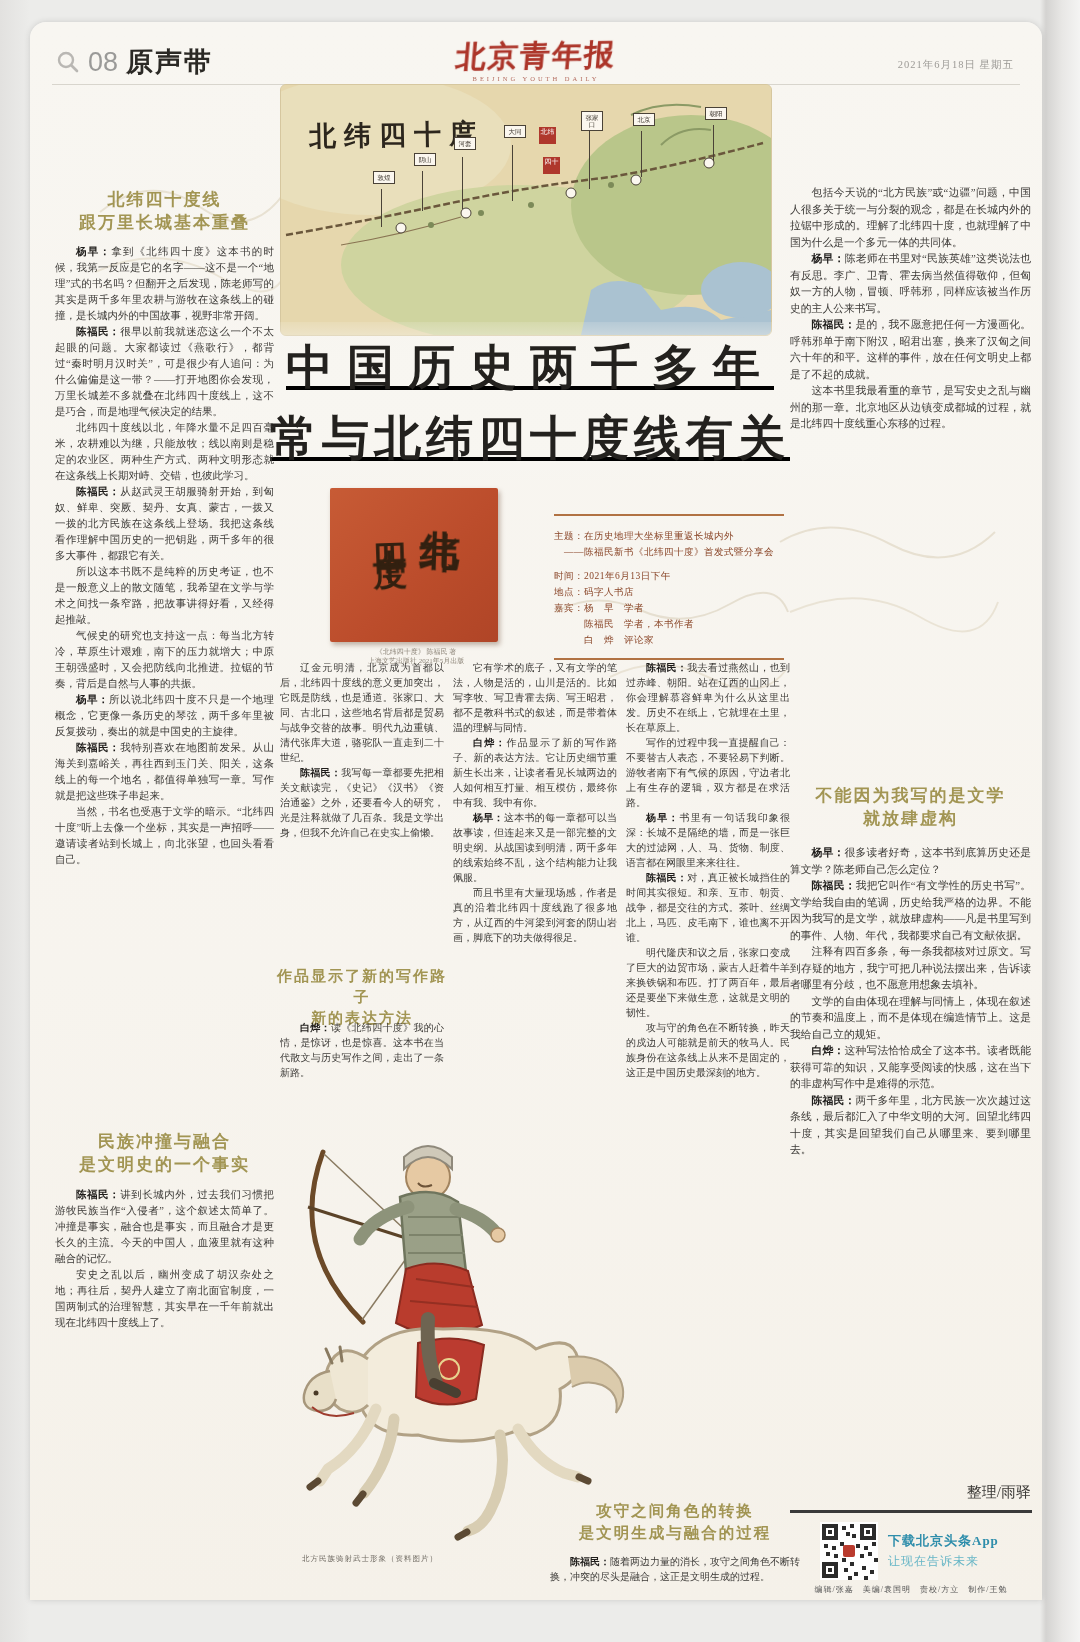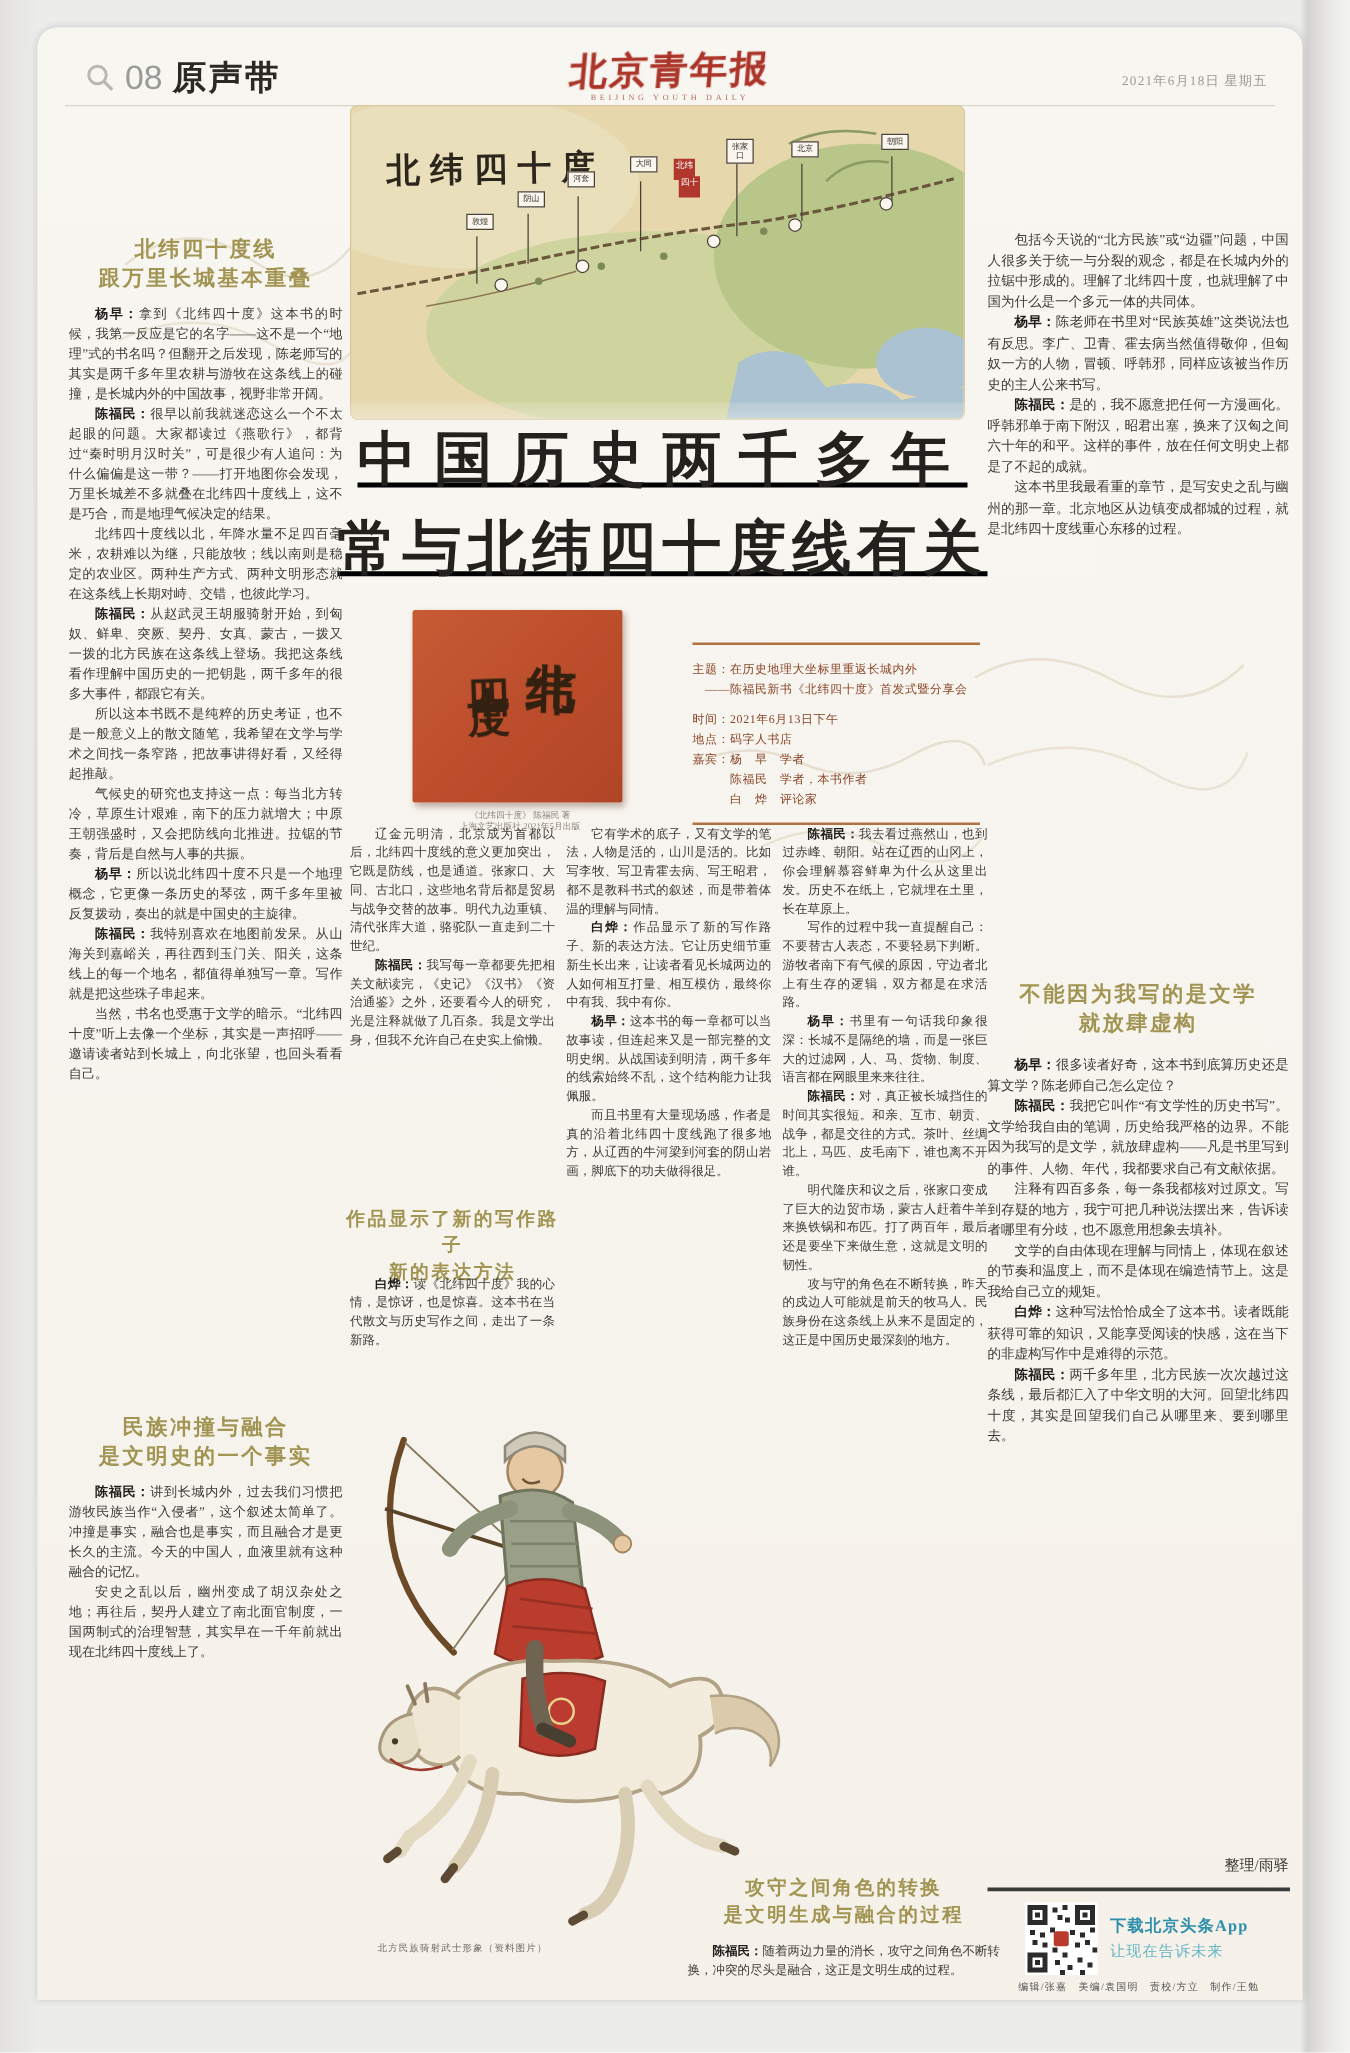--- a/index.html
+++ b/index.html
@@ -15,21 +15,21 @@
     border-radius:16px 16px 0 0;
     box-shadow:0 0 6px rgba(0,0,0,.15);
     filter:saturate(.94);
     overflow:hidden;
   }
   .soft{filter:blur(.4px);}
   .soft2{filter:blur(.3px);}
 
   
   .hdr{position:absolute;left:22px;top:16px;right:22px;height:46px;border-bottom:1px solid #d8d5cd;}
-  .hdr-left{position:absolute;left:16px;top:6px;display:flex;align-items:center;gap:8px;}
+  .hdr-left{position:absolute;left:4px;top:6px;display:flex;align-items:center;gap:8px;}
   .pageno{font-size:27px;color:#9a9a98;font-family:"Liberation Sans",sans-serif;}
   .secname{font-size:27px;font-weight:bold;color:#2b2925;letter-spacing:2px;}
   .masthead{position:absolute;left:50%;top:-2px;transform:translateX(-50%);text-align:center;background:#f8f6f1;padding:0 18px;}
   .mast-main{font-size:30px;font-weight:bold;color:#b23327;letter-spacing:2px;transform:skewX(-6deg) rotate(-1deg);display:inline-block;text-shadow:0 0 1px rgba(178,51,39,.55);}
   .mast-sub{font-size:6.5px;color:#b86a5c;letter-spacing:3px;margin-top:-2px;}
   .hdr-date{position:absolute;right:6px;top:20px;font-size:10.5px;color:#9c9a96;letter-spacing:1px;}
 
   
   .map{position:absolute;left:250px;top:62px;width:490px;height:250px;background:#e7d7aa;border:1px solid #d7c79c;border-radius:6px;overflow:hidden;}
   .map svg{position:absolute;inset:0;}
@@ -61,21 +61,21 @@
   
   .oheading{color:#a3954f;font-weight:bold;text-align:center;font-size:17px;line-height:23px;letter-spacing:2px;}
 
   
   .col{position:absolute;overflow:hidden;}
   .para{margin:0;text-indent:2em;text-align:justify;color:#3c3a37;}
   .col p b{color:#1e1c1a;}
   .leftcol{left:25px;width:219px;font-size:10.5px;line-height:16px;}
   .rightcol{left:760px;width:241px;font-size:10.8px;line-height:16.5px;}
   .midcol{font-size:10px;line-height:15px;width:164px;}
-  .credit{text-align:right;font-size:12px;color:#3c3a37;margin-top:6px;}
+  .credit{text-align:right;font-size:15px;color:#3c3a37;margin-top:6px;}
 
   
   .divider{position:absolute;left:760px;top:1488px;width:242px;height:3px;background:#3a3a3a;}
   .qrblock{position:absolute;left:790px;top:1500px;width:200px;display:flex;gap:10px;align-items:center;}
   .qr{width:58px;height:58px;background:#fff;position:relative;flex:0 0 auto;}
   .qrtext .t1{font-size:13px;color:#2a8fae;font-weight:bold;letter-spacing:1px;}
   .qrtext .t2{font-size:12px;color:#63b7c8;letter-spacing:1px;margin-top:3px;}
   .credits{position:absolute;left:760px;top:1562px;width:242px;text-align:center;font-size:8px;color:#555;letter-spacing:1px;}
 
   .horse{position:absolute;left:238px;top:1035px;width:370px;height:505px;}
@@ -149,21 +149,21 @@
 
     <div class="pin" style="left:92px;top:86px;">敦煌</div>
     <div class="pin-stem" style="left:100px;top:104px;height:38px;"></div>
     <div class="pin" style="left:133px;top:68px;">阴山</div>
     <div class="pin-stem" style="left:141px;top:86px;height:40px;"></div>
     <div class="pin" style="left:173px;top:52px;">河套</div>
     <div class="pin-stem" style="left:181px;top:72px;height:52px;"></div>
     <div class="pin" style="left:223px;top:40px;">大同</div>
     <div class="pin-stem" style="left:231px;top:60px;height:56px;"></div>
     <div class="seal" style="left:258px;top:42px;">北纬</div>
-    <div class="seal" style="left:262px;top:56px;text-align:center;">四十</div>
+    <div class="seal" style="left:262px;top:72px;text-align:center;">四十</div>
     <div class="pin" style="left:300px;top:26px;">张家口</div>
     <div class="pin-stem" style="left:308px;top:46px;height:58px;"></div>
     <div class="pin" style="left:352px;top:28px;">北京</div>
     <div class="pin-stem" style="left:360px;top:46px;height:46px;"></div>
     <div class="pin" style="left:424px;top:22px;">朝阳</div>
     <div class="pin-stem" style="left:432px;top:40px;height:36px;"></div>
   </div>
 
   <div class="headline">
     <div class="l1 soft2">中国历史两千多年</div>

